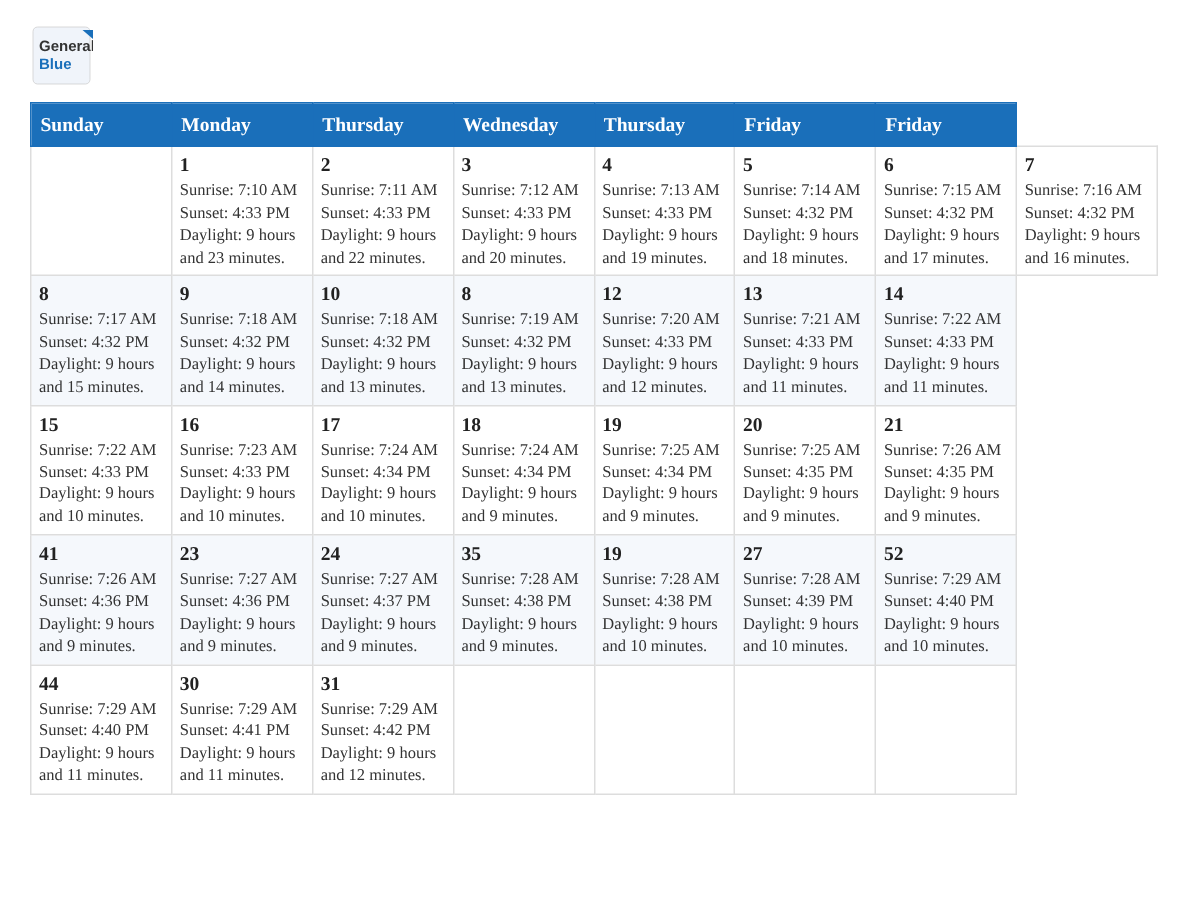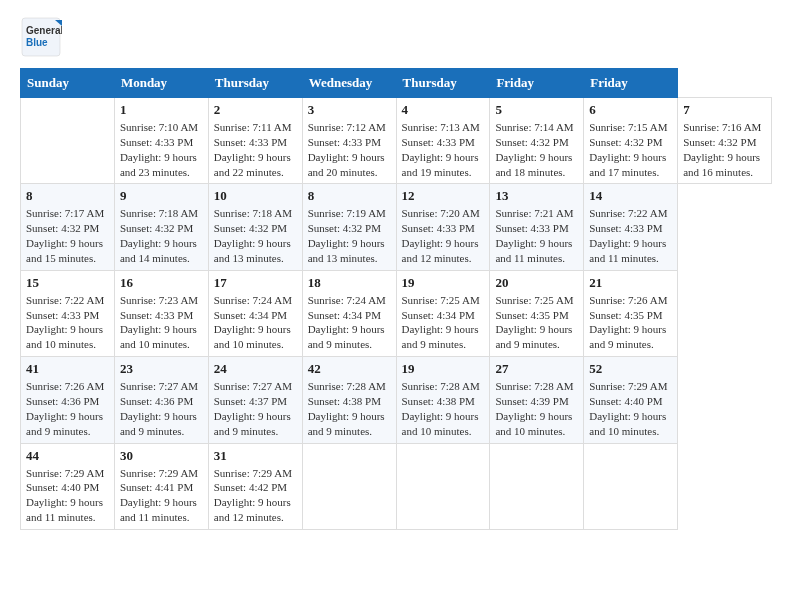--- a/index.html
+++ b/index.html
@@ -137,21 +137,21 @@
           <td><span class="day-num">17</span><span class="cell-text">Sunrise: 7:24 AM<br>Sunset: 4:34 PM<br>Daylight: 9 hours and 10 minutes.</span></td>
           <td><span class="day-num">18</span><span class="cell-text">Sunrise: 7:24 AM<br>Sunset: 4:34 PM<br>Daylight: 9 hours and 9 minutes.</span></td>
           <td><span class="day-num">19</span><span class="cell-text">Sunrise: 7:25 AM<br>Sunset: 4:34 PM<br>Daylight: 9 hours and 9 minutes.</span></td>
           <td><span class="day-num">20</span><span class="cell-text">Sunrise: 7:25 AM<br>Sunset: 4:35 PM<br>Daylight: 9 hours and 9 minutes.</span></td>
           <td><span class="day-num">21</span><span class="cell-text">Sunrise: 7:26 AM<br>Sunset: 4:35 PM<br>Daylight: 9 hours and 9 minutes.</span></td>
         </tr>
         <tr>
           <td><span class="day-num">41</span><span class="cell-text">Sunrise: 7:26 AM<br>Sunset: 4:36 PM<br>Daylight: 9 hours and 9 minutes.</span></td>
           <td><span class="day-num">23</span><span class="cell-text">Sunrise: 7:27 AM<br>Sunset: 4:36 PM<br>Daylight: 9 hours and 9 minutes.</span></td>
           <td><span class="day-num">24</span><span class="cell-text">Sunrise: 7:27 AM<br>Sunset: 4:37 PM<br>Daylight: 9 hours and 9 minutes.</span></td>
-          <td><span class="day-num">42</span><span class="cell-text">Sunrise: 7:28 AM<br>Sunset: 4:38 PM<br>Daylight: 9 hours and 9 minutes.</span></td>
+          <td><span class="day-num">35</span><span class="cell-text">Sunrise: 7:28 AM<br>Sunset: 4:38 PM<br>Daylight: 9 hours and 9 minutes.</span></td>
           <td><span class="day-num">19</span><span class="cell-text">Sunrise: 7:28 AM<br>Sunset: 4:38 PM<br>Daylight: 9 hours and 10 minutes.</span></td>
           <td><span class="day-num">27</span><span class="cell-text">Sunrise: 7:28 AM<br>Sunset: 4:39 PM<br>Daylight: 9 hours and 10 minutes.</span></td>
           <td><span class="day-num">52</span><span class="cell-text">Sunrise: 7:29 AM<br>Sunset: 4:40 PM<br>Daylight: 9 hours and 10 minutes.</span></td>
         </tr>
         <tr>
           <td><span class="day-num">44</span><span class="cell-text">Sunrise: 7:29 AM<br>Sunset: 4:40 PM<br>Daylight: 9 hours and 11 minutes.</span></td>
           <td><span class="day-num">30</span><span class="cell-text">Sunrise: 7:29 AM<br>Sunset: 4:41 PM<br>Daylight: 9 hours and 11 minutes.</span></td>
           <td><span class="day-num">31</span><span class="cell-text">Sunrise: 7:29 AM<br>Sunset: 4:42 PM<br>Daylight: 9 hours and 12 minutes.</span></td>
           <td class="empty"></td>
           <td class="empty"></td>

